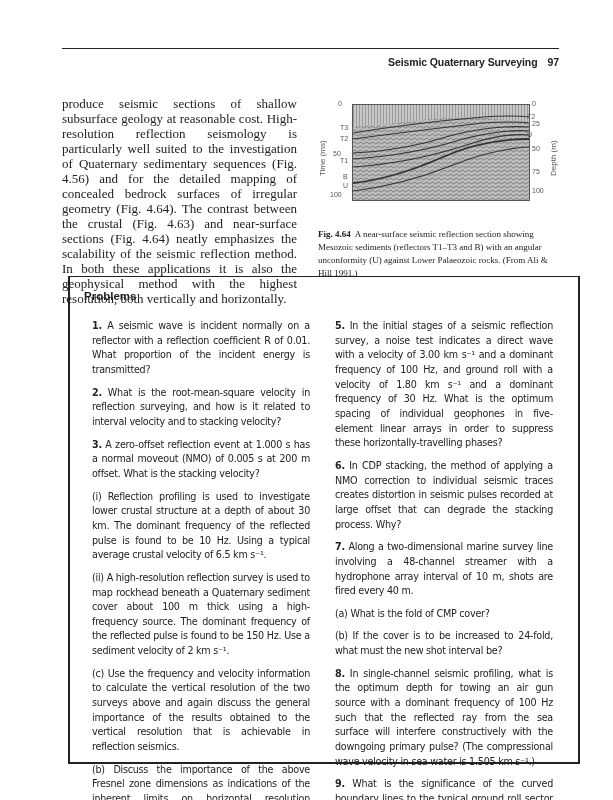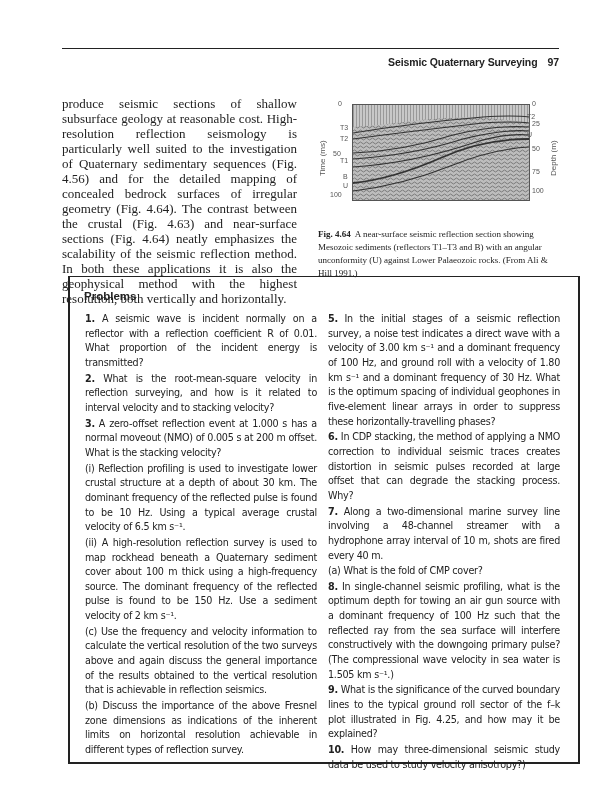--- a/index.html
+++ b/index.html
@@ -17,21 +17,21 @@
   .ylabel-right span { display: block; transform: rotate(-90deg); transform-origin: left top; position: absolute; left: 0; top: 48px; font-family: "Liberation Sans", sans-serif; font-size: 8px; color: #555; white-space: nowrap; }
   .tick { position: absolute; font-family: "Liberation Sans", sans-serif; font-size: 7px; color: #555; }
   .caption { position: absolute; left: 318px; top: 212px; width: 242px; font-family: "Liberation Serif", serif; font-size: 9px; line-height: 13px; color: #222; margin-top: 16px; }
   .caption b { font-weight: bold; }
 
   .box { position: absolute; left: 68px; top: 276px; width: 508px; height: 485px; border: 2px solid #222; border-top-width: 1px; border-bottom-width: 2px; }
   .box-title { position: absolute; left: 84px; top: 290px; font-family: "Liberation Sans", sans-serif; font-weight: bold; font-size: 11.5px; color: #222; }
   .col { position: absolute; top: 311px; width: 234px; font-family: "DejaVu Sans", sans-serif; font-size: 9.6px; line-height: 14.65px; text-align: justify; color: #222; letter-spacing: -0.25px; }
   .col-left { left: 84px; }
   .col-right { left: 327px; }
-  .col p { margin: 1px; }
+  .col p { margin: 8px; }
   .col .num { font-weight: bold; }
 </style>
 </head>
 <body>
 
 <div class="header-rule"></div>
 <div class="running-head">
   <span>Seismic Quaternary Surveying</span><span class="pg">97</span>
 </div>
 
@@ -102,16 +102,17 @@
   <p><span>(ii) A high-resolution reflection survey is used to map rockhead beneath a Quaternary sediment cover about 100 m thick using a high-frequency source. The dominant frequency of the reflected pulse is found to be 150 Hz. Use a sediment velocity of 2 km s⁻¹.</span></p>
   <p><span>(c) Use the frequency and velocity information to calculate the vertical resolution of the two surveys above and again discuss the general importance of the results obtained to the vertical resolution that is achievable in reflection seismics.</span></p>
   <p><span>(b) Discuss the importance of the above Fresnel zone dimensions as indications of the inherent limits on horizontal resolution achievable in different types of reflection survey.</span></p>
 </div>
 
 <div class="col col-right">
   <p><span class="num">5.</span><span> In the initial stages of a seismic reflection survey, a noise test indicates a direct wave with a velocity of 3.00 km s⁻¹ and a dominant frequency of 100 Hz, and ground roll with a velocity of 1.80 km s⁻¹ and a dominant frequency of 30 Hz. What is the optimum spacing of individual geophones in five-element linear arrays in order to suppress these horizontally-travelling phases?</span></p>
   <p><span class="num">6.</span><span> In CDP stacking, the method of applying a NMO correction to individual seismic traces creates distortion in seismic pulses recorded at large offset that can degrade the stacking process. Why?</span></p>
   <p><span class="num">7.</span><span> Along a two-dimensional marine survey line involving a 48-channel streamer with a hydrophone array interval of 10 m, shots are fired every 40 m.</span></p>
   <p><span>(a) What is the fold of CMP cover?</span></p>
+  <p><span>(b) If the cover is to be increased to 24-fold, what must the new shot interval be?</span></p>
   <p><span class="num">8.</span><span> In single-channel seismic profiling, what is the optimum depth for towing an air gun source with a dominant frequency of 100 Hz such that the reflected ray from the sea surface will interfere constructively with the downgoing primary pulse? (The compressional wave velocity in sea water is 1.505 km s⁻¹.)</span></p>
   <p><span class="num">9.</span><span> What is the significance of the curved boundary lines to the typical ground roll sector of the f–k plot illustrated in Fig. 4.25, and how may it be explained?</span></p>
   <p><span class="num">10.</span><span> How may three-dimensional seismic study data be used to study velocity anisotropy?)</span></p>
 </div>
 
 </body></html>

